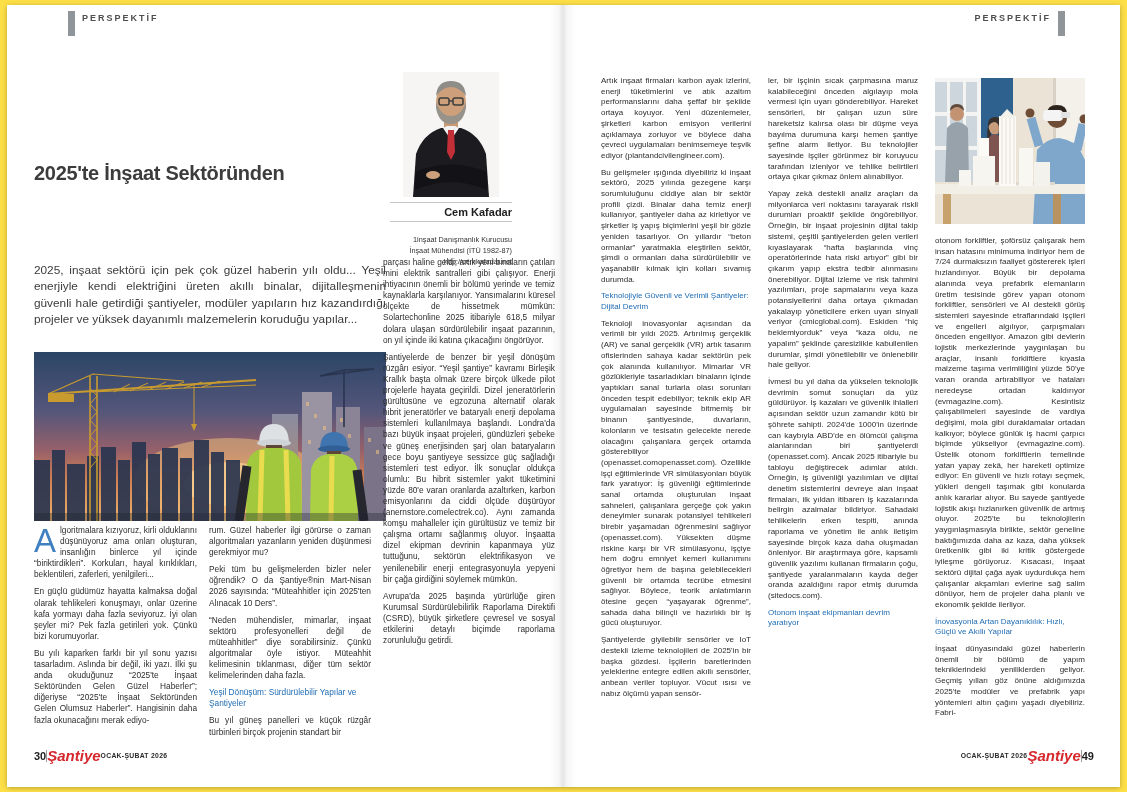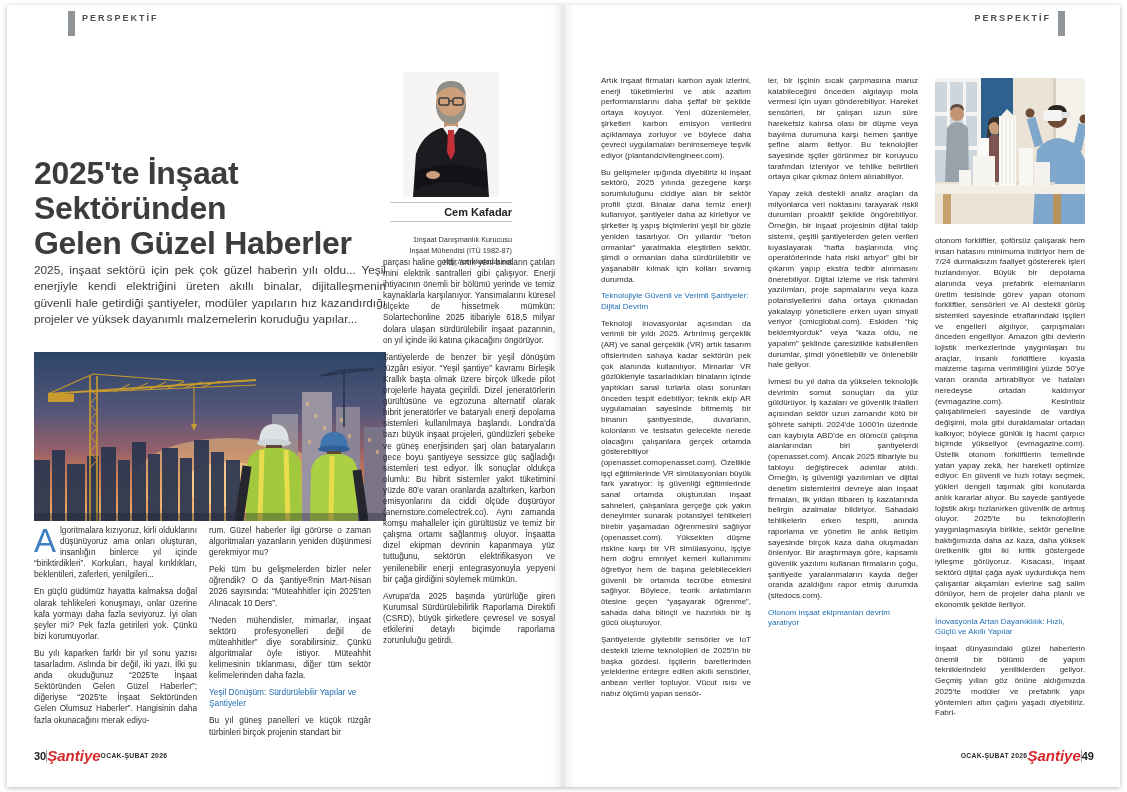--- a/index.html
+++ b/index.html
@@ -1,31 +1,31 @@
 <!DOCTYPE html>
 <html lang="tr"><head>
 <meta charset="utf-8">
 <style>
   html,body{margin:0;padding:0;background:#e6e6e6;}
-  #canvas{position:relative;width:1127px;height:792px;overflow:hidden;background:#ffffff;
+  #canvas{position:relative;width:1127px;height:792px;overflow:hidden;background:#fde047;
           font-family:"Liberation Sans",sans-serif;}
   .spread{position:absolute;left:7px;top:5px;width:1113px;height:782px;background:#ffffff;
           box-shadow:0 1px 5px rgba(0,0,0,.28);}
   .fold{position:absolute;left:550px;top:5px;width:26px;height:782px;pointer-events:none;
         background:linear-gradient(90deg,rgba(0,0,0,0) 0%,rgba(0,0,0,.04) 35%,rgba(0,0,0,.10) 50%,rgba(0,0,0,.04) 65%,rgba(0,0,0,0) 100%);}
 
   
   .kicker{position:absolute;top:11px;display:flex;align-items:flex-start;gap:7px;}
   .kicker.left{left:68px;}
   .kicker.right{right:62px;}
   .kicker-bar{width:7px;height:25px;background:#8f9598;}
   .kicker-text{font-size:9px;font-weight:600;letter-spacing:2px;color:#4e4e4e;margin-top:2px;}
 
   
-  .title{position:absolute;left:34px;top:156px;width:366px;font-size:32px;line-height:35px;
+  .title{position:absolute;left:34px;top:156px;width:366px;font-size:20px;line-height:35px;
          font-weight:700;color:#3c3c3c;letter-spacing:-.3px;}
 
   
   .author{position:absolute;left:390px;top:72px;width:122px;text-align:right;}
   .author-photo{width:96px;height:125px;margin:0 13px 5px;}
   .rule{border-top:1px solid #c4c4c4;margin:3px 0;}
   .author-name{font-size:11px;font-weight:700;color:#1e1e1e;margin:3px 0;}
   .author-meta{font-size:7.3px;line-height:11px;color:#333;margin-top:12px;}
 
   
@@ -69,21 +69,20 @@
     <div class="kicker-text">PERSPEKTİF</div>
   </div>
 
   <div class="kicker right">
     <div class="kicker-text">PERSPEKTİF</div>
     <div class="kicker-bar"></div>
   </div>
 
   <div class="title">
     <div>2025'te İnşaat Sektöründen</div>
-    <div>Gelen Güzel Haberler</div>
   </div>
 
   <div class="author">
     <div class="author-photo">
       <svg viewBox="0 0 96 125" width="96" height="125">
         <rect width="96" height="125" fill="#f6f5f3"></rect>
         <path d="M10,125 L13,82 Q20,62 38,56 L58,56 Q76,62 83,82 L86,125 Z" fill="#1b1b20"></path>
         <rect x="41" y="42" width="14" height="16" fill="#c79a74"></rect>
         <ellipse cx="48" cy="30" rx="15" ry="18" fill="#cda07b"></ellipse>
         <path d="M33,24 Q34,9 48,9 Q62,9 63,24 Q56,15 48,15 Q40,15 33,24 Z" fill="#8f8d88"></path>

